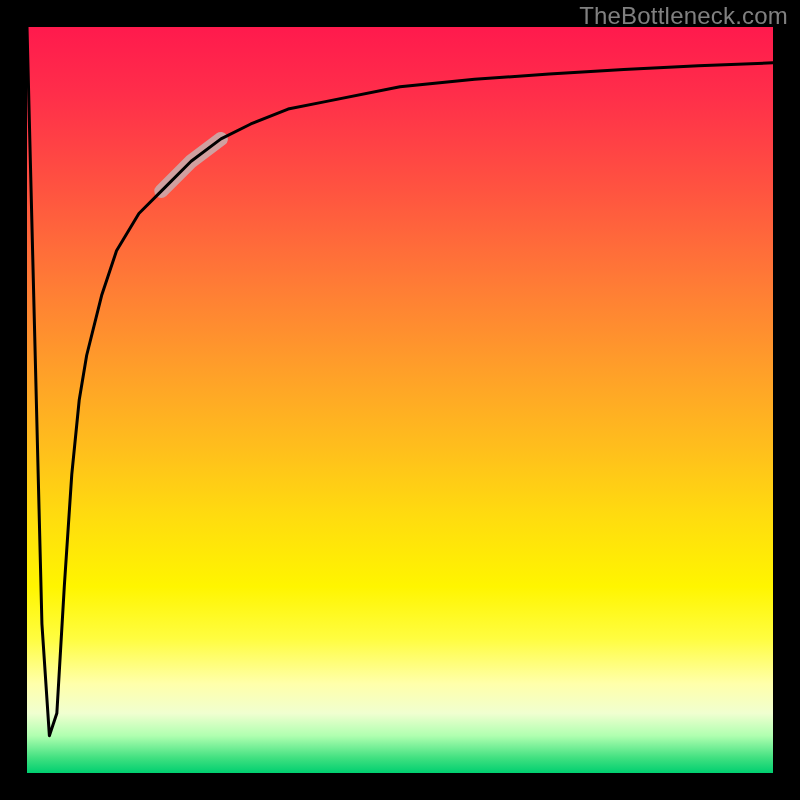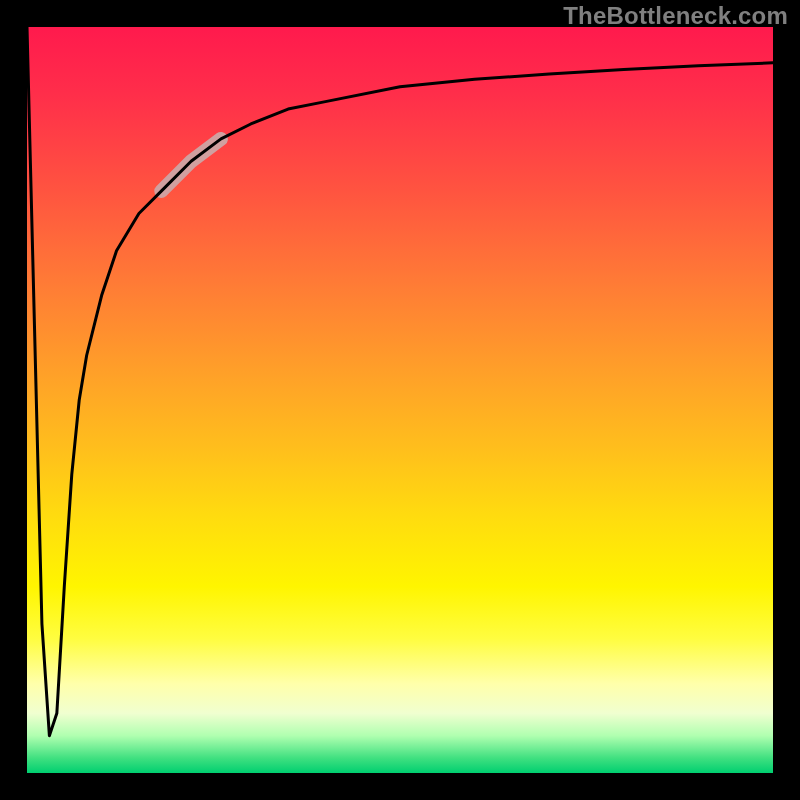--- a/index.html
+++ b/index.html
@@ -10,21 +10,21 @@
     font-family: Arial, Helvetica, sans-serif;
     position: relative;
     overflow: hidden;
   }
   .watermark {
     position: absolute;
     top: 2px;
     right: 12px;
     color: #808080;
     font-size: 24px;
-    font-weight: 700;
+    font-weight: 400;
     z-index: 20;
     letter-spacing: 0.2px;
   }
   .plot-area {
     position: absolute;
     left: 27px;
     top: 27px;
     width: 746px;
     height: 746px;
     overflow: hidden;

